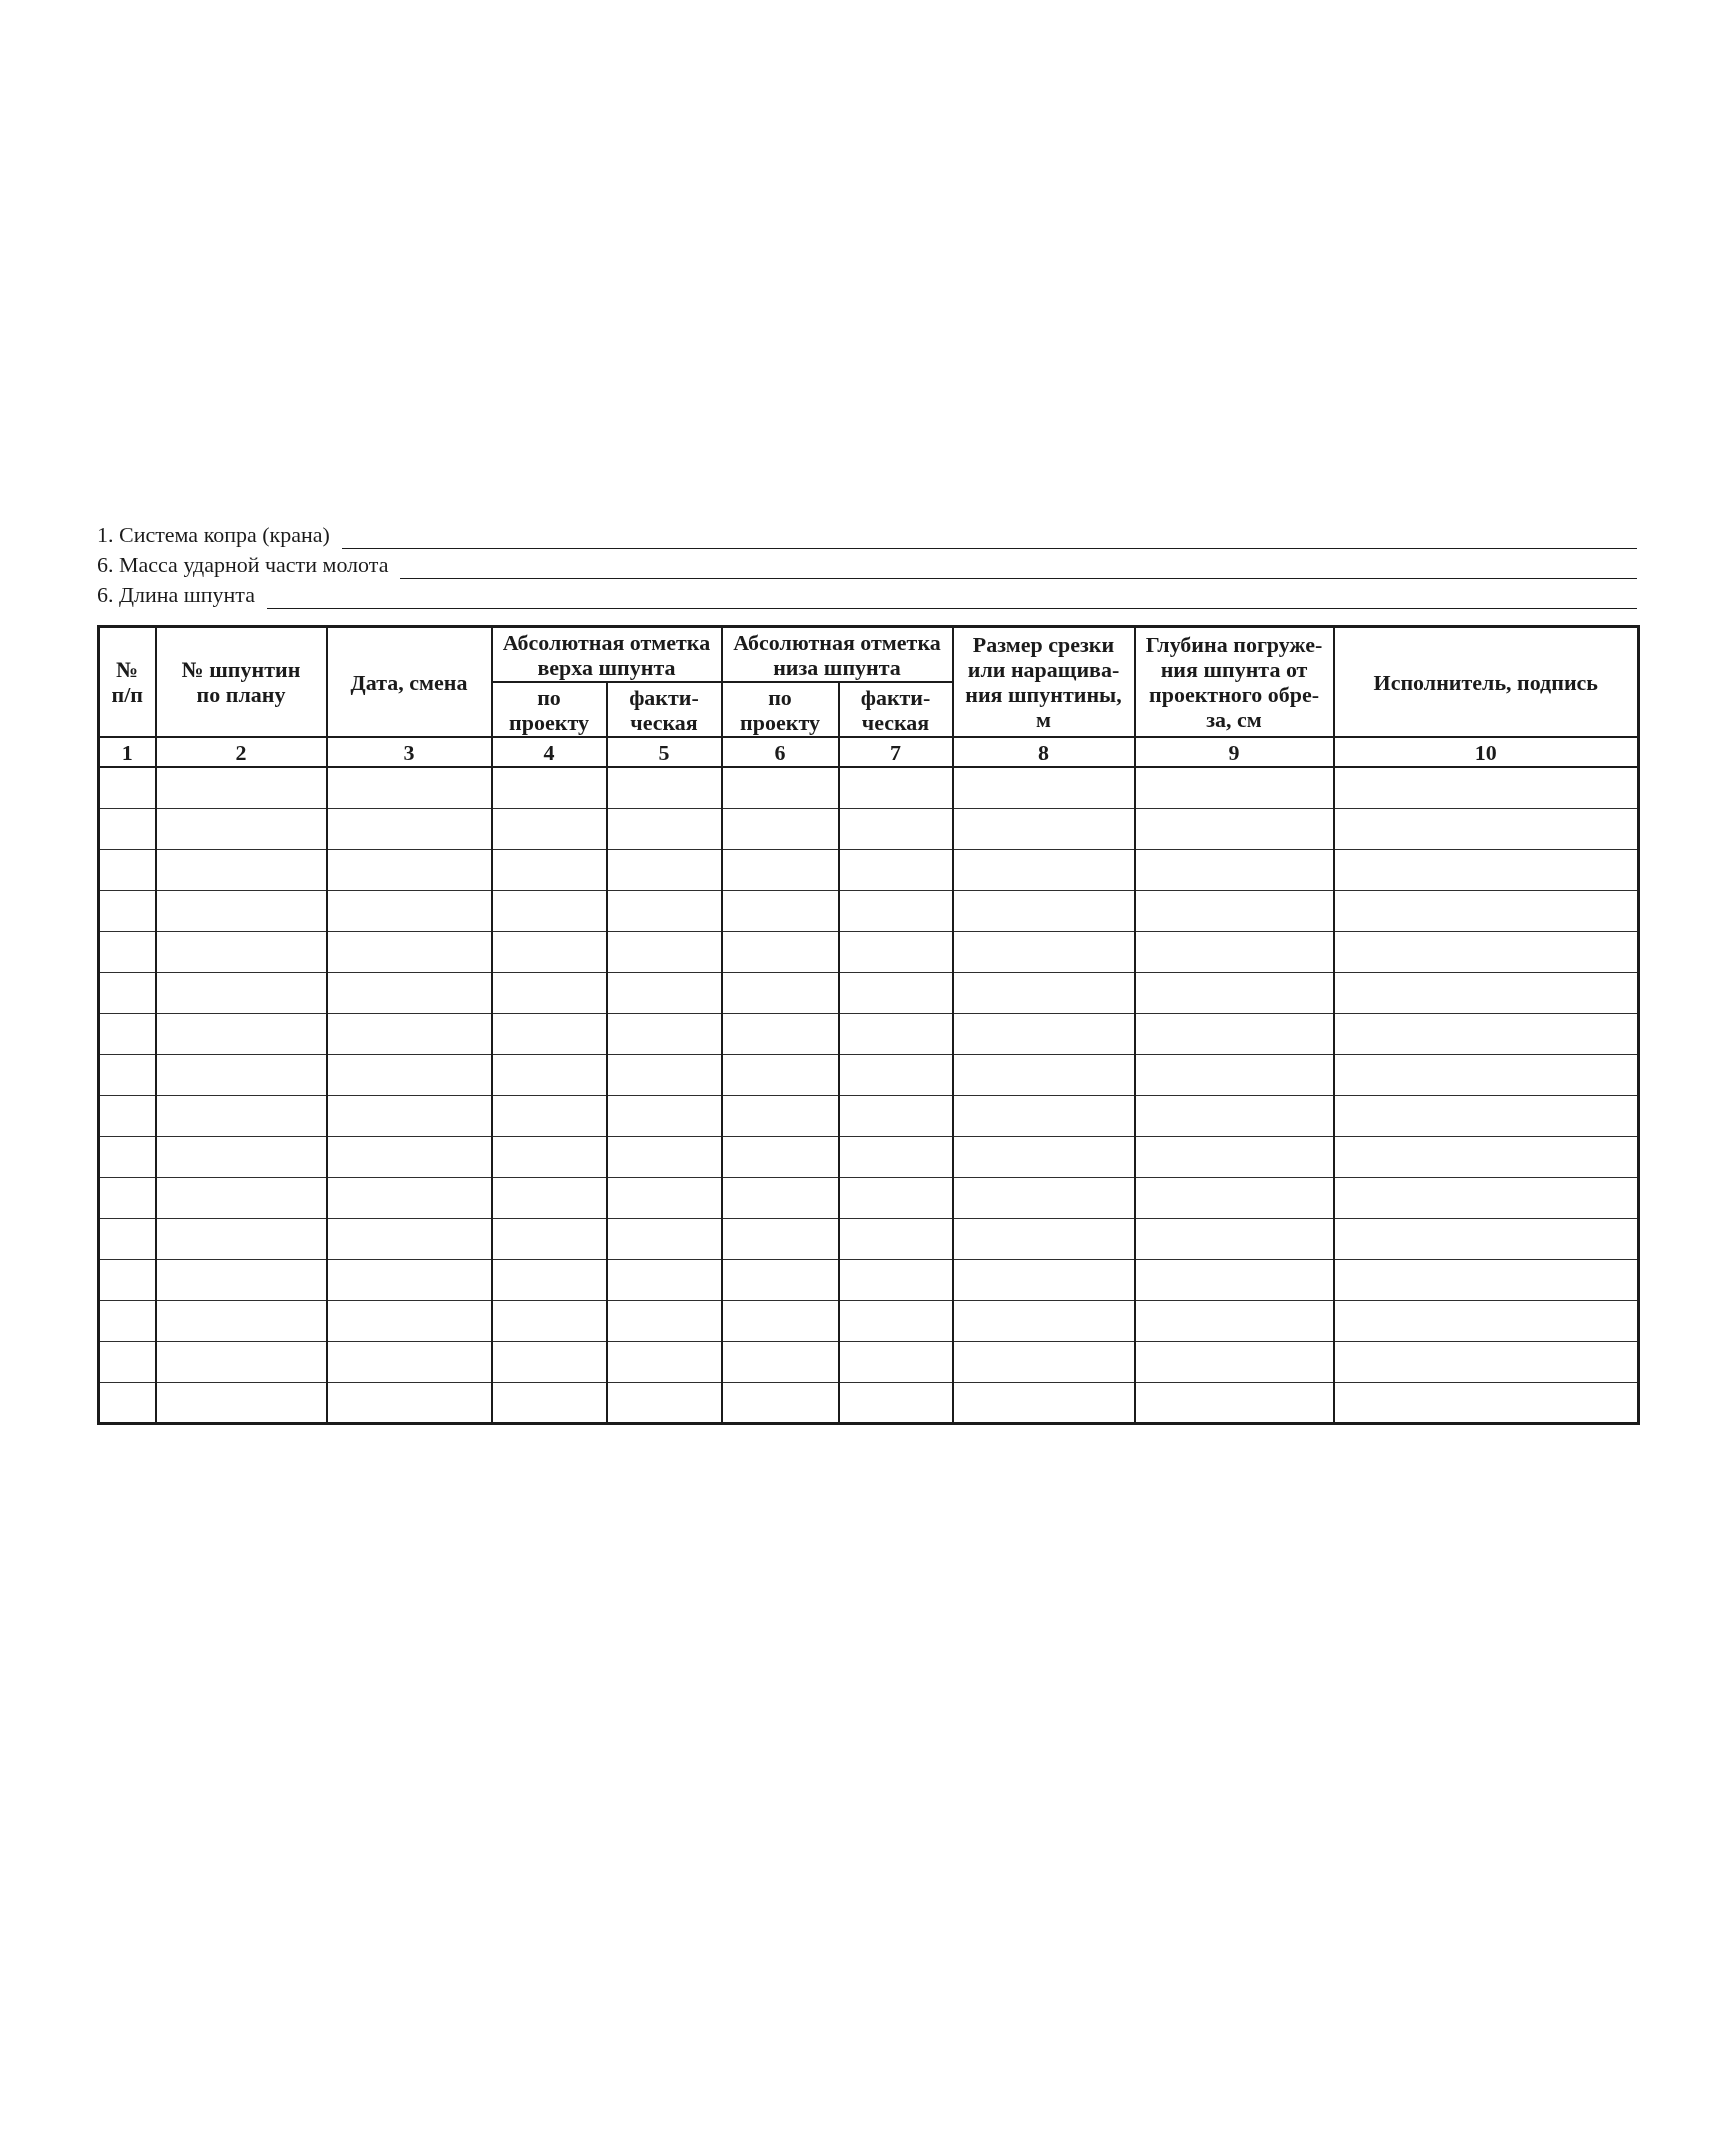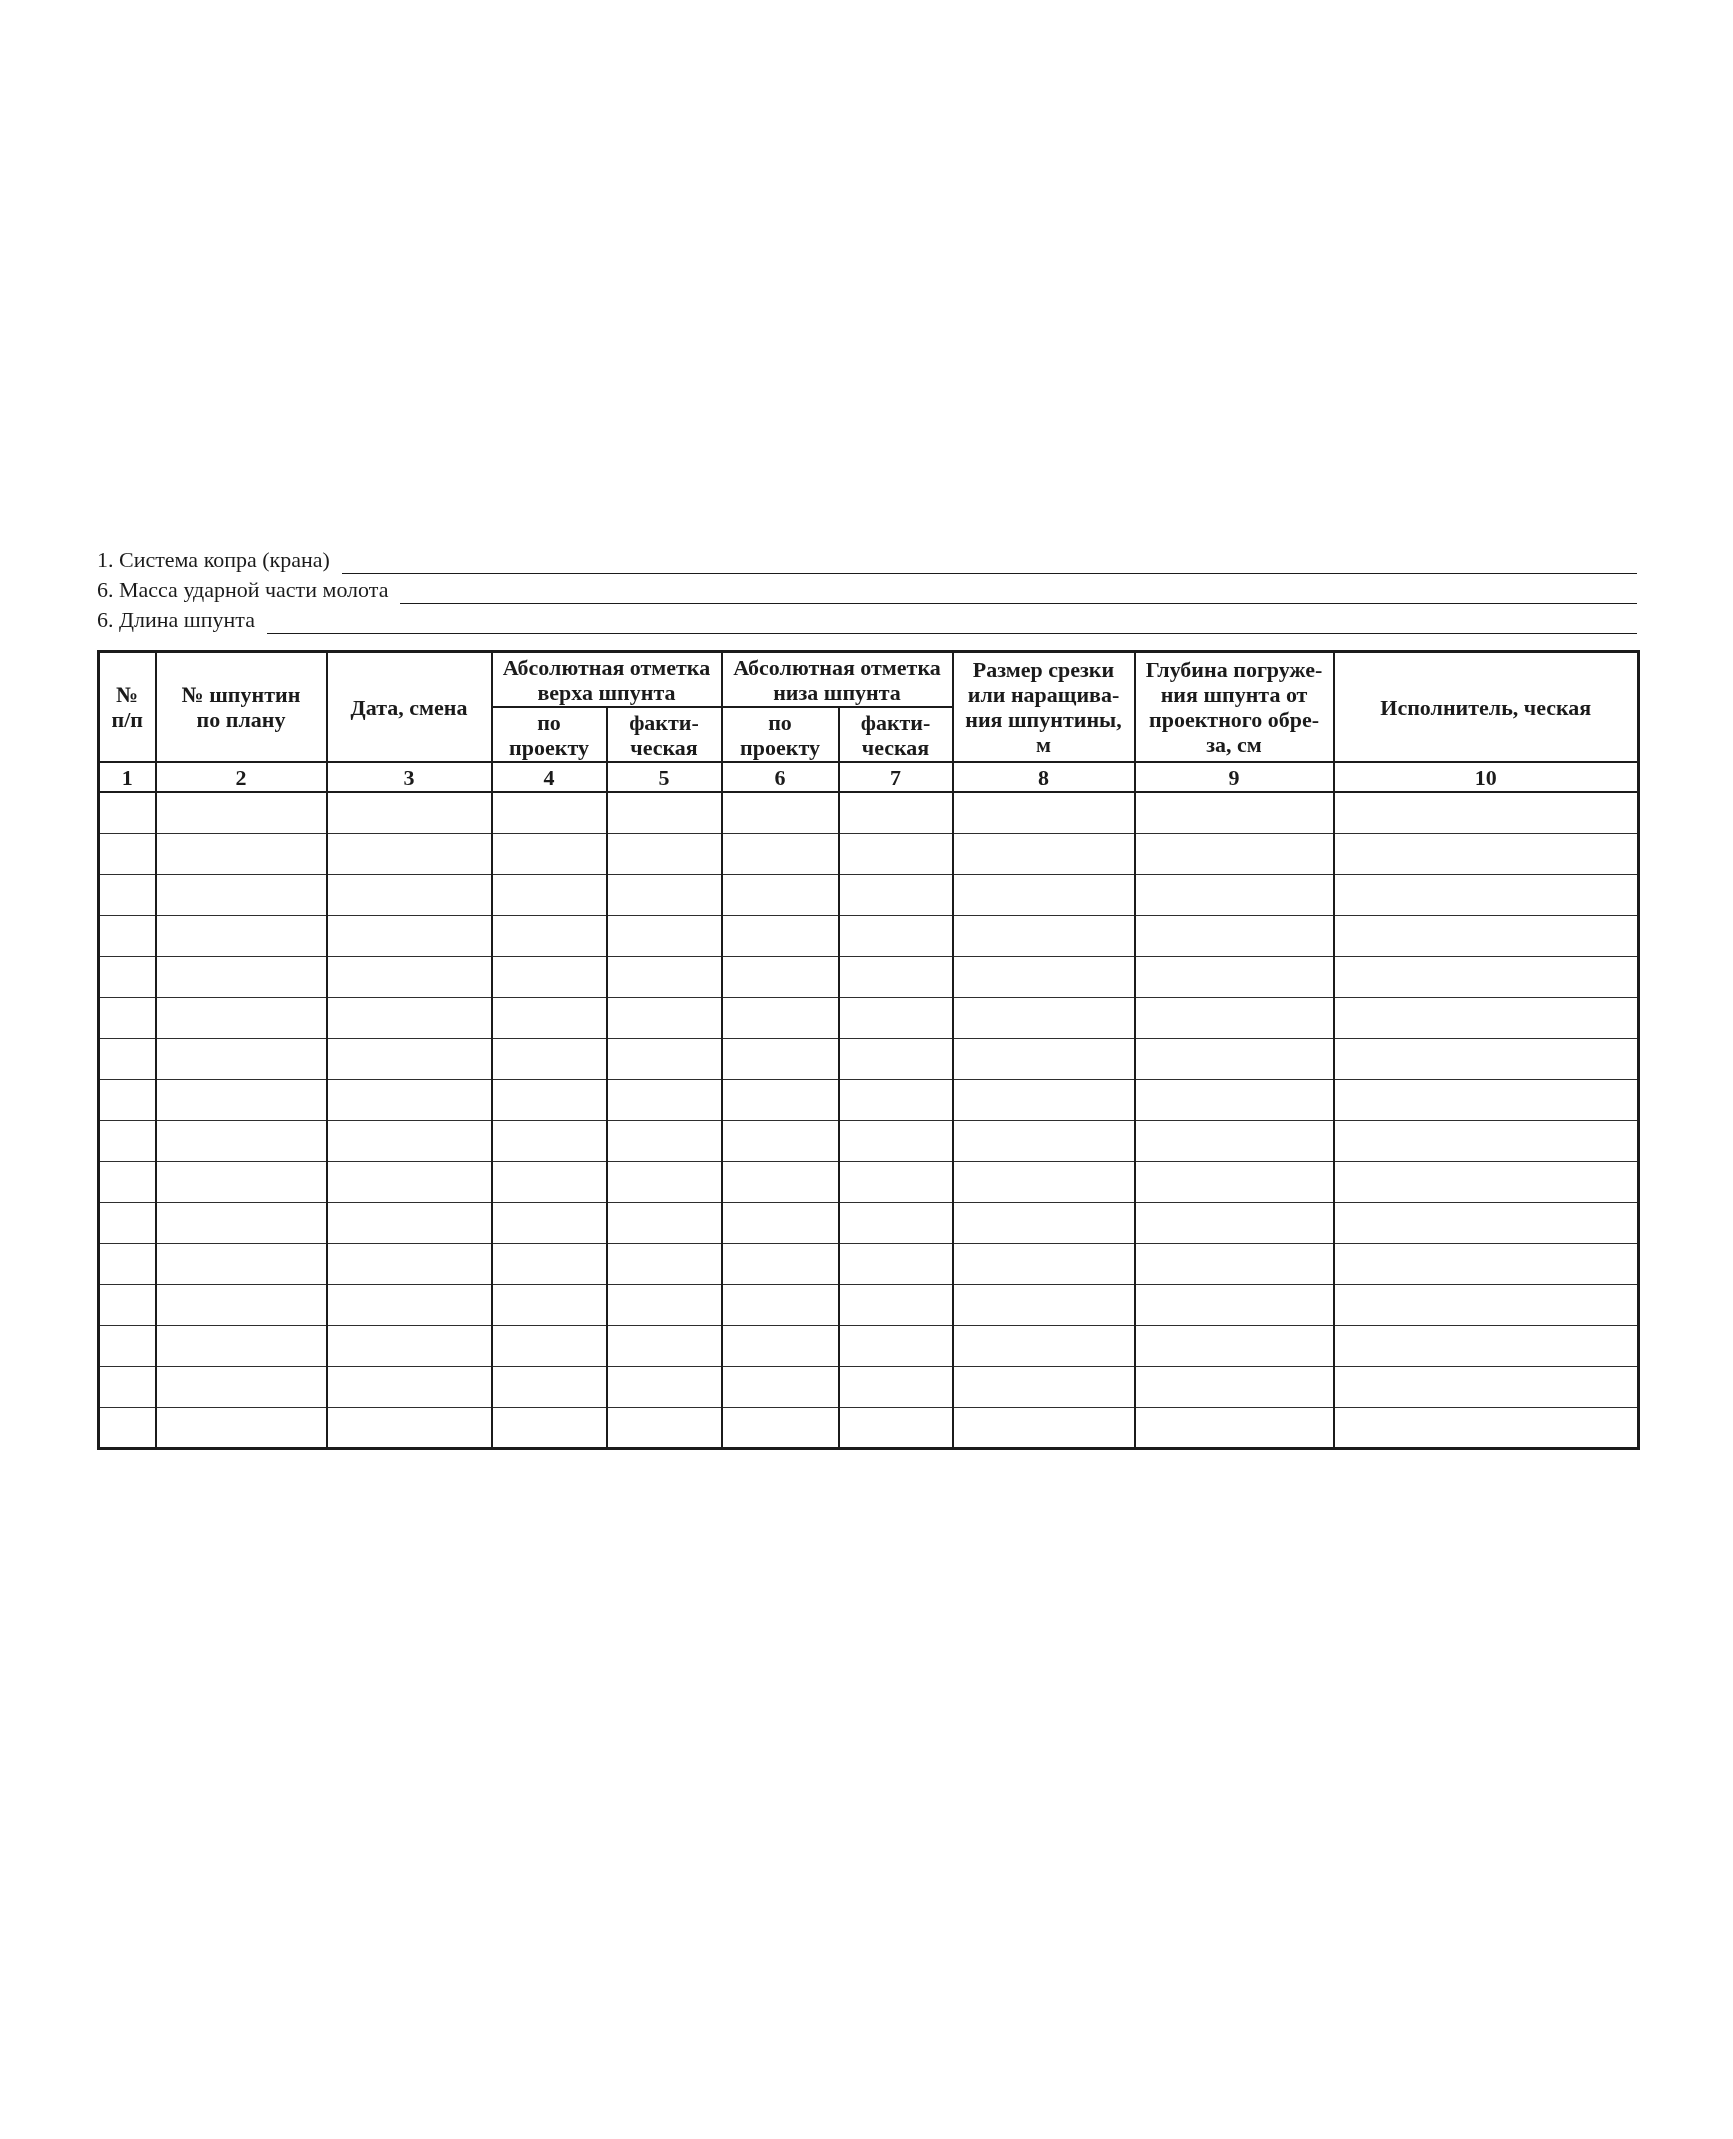--- a/index.html
+++ b/index.html
@@ -10,21 +10,21 @@
     width: 1733px;
     height: 2140px;
     background: #ffffff;
     font-family: "Liberation Serif", "DejaVu Serif", serif;
     color: var(--ink);
     overflow: hidden;
   }
   .content {
     position: absolute;
     left: 97px;
-    top: 544px;
+    top: 519px;
     width: 1540px;
   }
   
   .form-list { width: 100%; }
   .form-line {
     display: flex;
     align-items: flex-end;
     height: 30px;
     font-size: 22px;
     line-height: 28px;
@@ -121,21 +121,21 @@
           <th colspan="2" class="pre">Абсолютная отметка
 низа шпунта</th>
           <th rowspan="2" class="pre">Размер срезки
 или наращива-
 ния шпунтины,
 м</th>
           <th rowspan="2" class="pre">Глубина погруже-
 ния шпунта от
 проектного обре-
 за, см</th>
-          <th rowspan="2" class="pre">Исполнитель, ческая</th>
+          <th rowspan="2" class="pre">Исполнитель, подпись</th>
         </tr>
         <tr class="h2">
           <th class="pre">по
 проекту</th>
           <th class="pre">факти-
 ческая</th>
           <th class="pre">по
 проекту</th>
           <th class="pre">факти-
 ческая</th>

